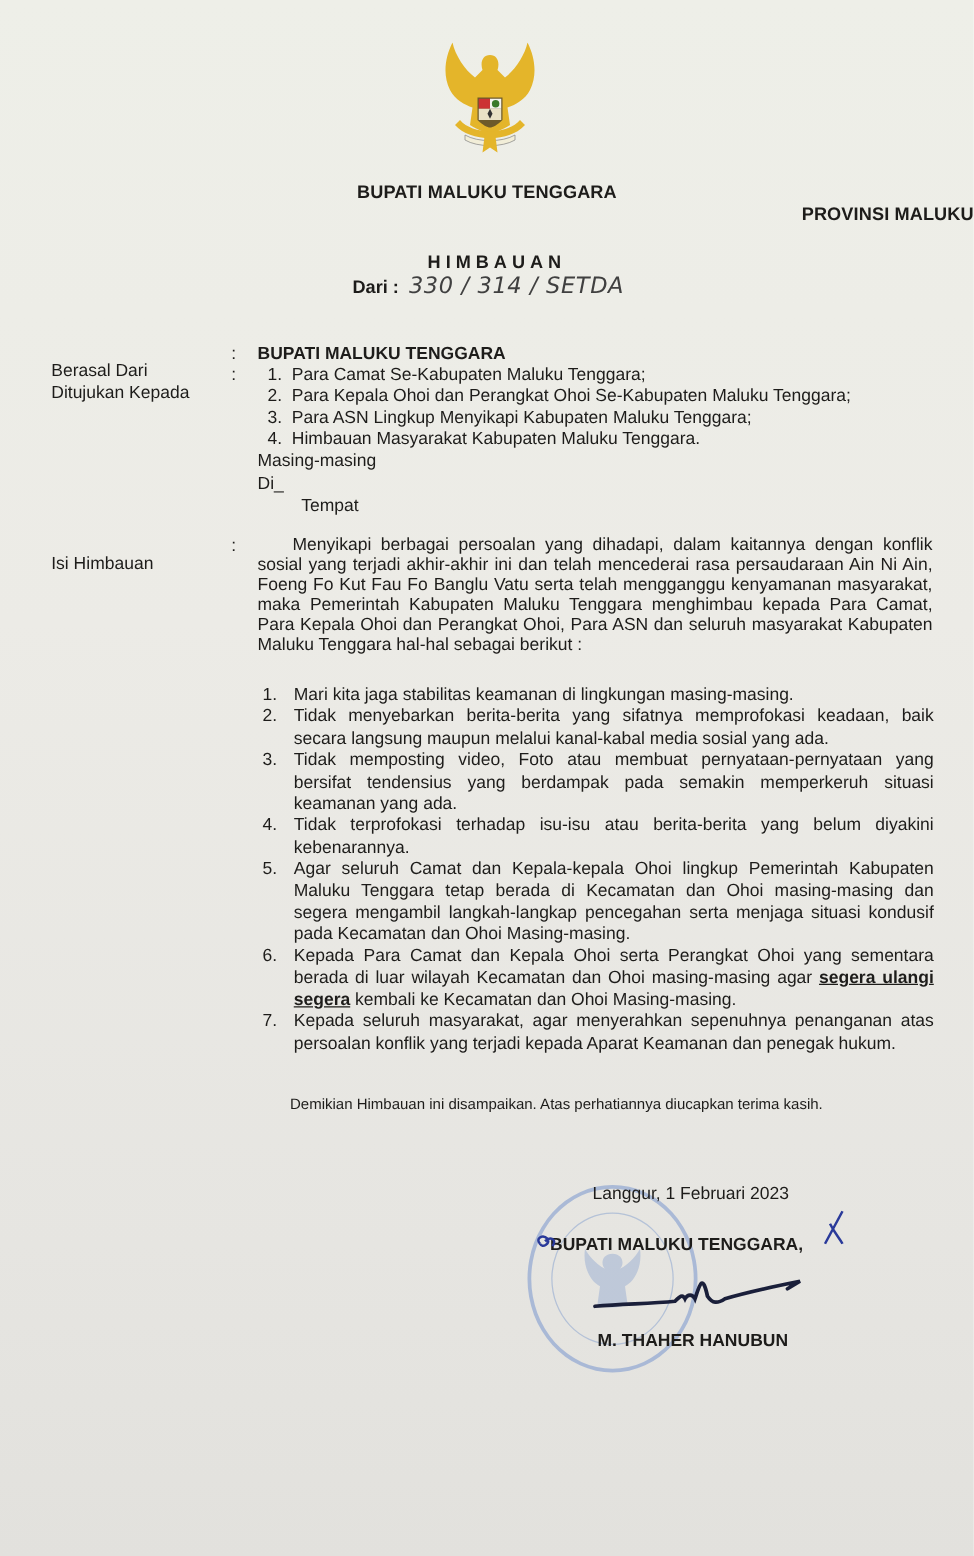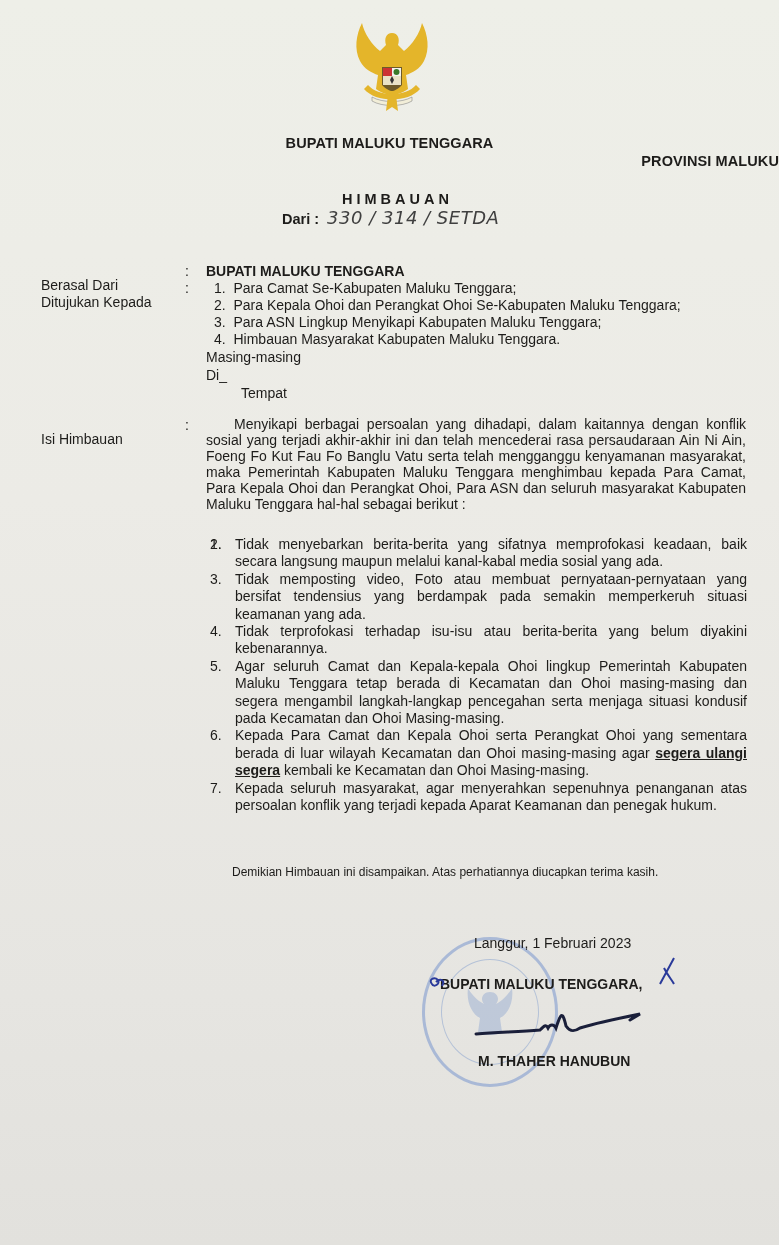--- a/index.html
+++ b/index.html
@@ -3,21 +3,21 @@
   <meta charset="utf-8">
   <style>
     html, body { margin: 0; padding: 0; }
     body {
       width: 779px; height: 1245px; overflow: hidden;
       background: linear-gradient(180deg, #eeefe8 0%, #ecebe6 40%, #e6e5e1 80%, #e2e1dd 100%);
       font-family: "Liberation Sans", sans-serif;
       color: #1d1c1a;
       position: relative;
     }
-    .page { position: absolute; left: 0; top: 1px; width: 779px; height: 906px; }
+    .page { position: absolute; left: 0; top: 12px; width: 779px; height: 906px; }
     .abs { position: absolute; }
     .emblem { left: 342px; top: 22px; width: 100px; height: 92px; }
     .hdr { left: 0; width: 779px; text-align: center; font-weight: bold; font-size: 14.5px; letter-spacing: 0.1px; }
     .hdr1 { top: 134px; }
     .hdr2 { top: 152px; text-align: right; }
     .hdr3 { top: 190px; letter-spacing: 4px; padding-left: 8px; }
     .nomor { left: 282px; top: 206px; font-weight: bold; font-size: 14.5px; }
     .nomor-val { font-family: "DejaVu Sans", sans-serif; font-weight: normal; color: #404040; font-size: 18px; font-style: italic; letter-spacing: 0.5px; margin-left: 4px; }
     .label { left: 41px; font-size: 14px; margin-top: 14px; }
     .colon { left: 185px; font-size: 14px; }
@@ -81,21 +81,21 @@
   </div>
   <div class="abs val line" style="top:348px">Masing-masing</div>
   <div class="abs val line" style="top:366px">Di_</div>
   <div class="abs line" style="left:241px;top:384px">Tempat</div>
 
   <div class="abs label line" style="top:416px">Isi Himbauan</div>
   <div class="abs colon line" style="top:416px">:</div>
   <div class="abs para" style="top:415px; text-indent:28px">Menyikapi berbagai persoalan yang dihadapi, dalam kaitannya dengan konflik sosial yang terjadi akhir-akhir ini dan telah mencederai rasa persaudaraan Ain Ni Ain, Foeng Fo Kut Fau Fo Banglu Vatu serta telah mengganggu kenyamanan masyarakat, maka Pemerintah Kabupaten Maluku Tenggara menghimbau kepada Para Camat, Para Kepala Ohoi dan Perangkat Ohoi, Para ASN dan seluruh masyarakat Kabupaten Maluku Tenggara hal-hal sebagai berikut :</div>
 
   <ol class="abs olist" style="top:535px">
-    <li><span class="num">1.</span></li>
+    <li><span class="num">1.</span><span>Mari kita jaga stabilitas keamanan di lingkungan masing-masing.</span></li>
     <li><span class="num">2.</span><span>Tidak menyebarkan berita-berita yang sifatnya memprofokasi keadaan, baik secara langsung maupun melalui kanal-kabal media sosial yang ada.</span></li>
     <li><span class="num">3.</span><span>Tidak memposting video, Foto atau membuat pernyataan-pernyataan yang bersifat tendensius yang berdampak pada semakin memperkeruh situasi keamanan yang ada.</span></li>
     <li><span class="num">4.</span><span>Tidak terprofokasi terhadap isu-isu atau berita-berita yang belum diyakini kebenarannya.</span></li>
     <li><span class="num">5.</span><span>Agar seluruh Camat dan Kepala-kepala Ohoi lingkup Pemerintah Kabupaten Maluku Tenggara tetap berada di Kecamatan dan Ohoi masing-masing dan segera mengambil langkah-langkap pencegahan serta menjaga situasi kondusif pada Kecamatan dan Ohoi Masing-masing.</span></li>
     <li><span class="num">6.</span><span>Kepada Para Camat dan Kepala Ohoi serta Perangkat Ohoi yang sementara berada di luar wilayah Kecamatan dan Ohoi masing-masing agar </span><span class="u">segera ulangi segera</span><span> kembali ke Kecamatan dan Ohoi Masing-masing.</span></li>
     <li><span class="num">7.</span><span>Kepada seluruh masyarakat, agar menyerahkan sepenuhnya penanganan atas persoalan konflik yang terjadi kepada Aparat Keamanan dan penegak hukum.</span></li>
   </ol>
 
   <div class="abs closing" style="top:861px; text-indent:46px">Demikian Himbauan ini disampaikan. Atas perhatiannya diucapkan terima kasih.</div>
 

